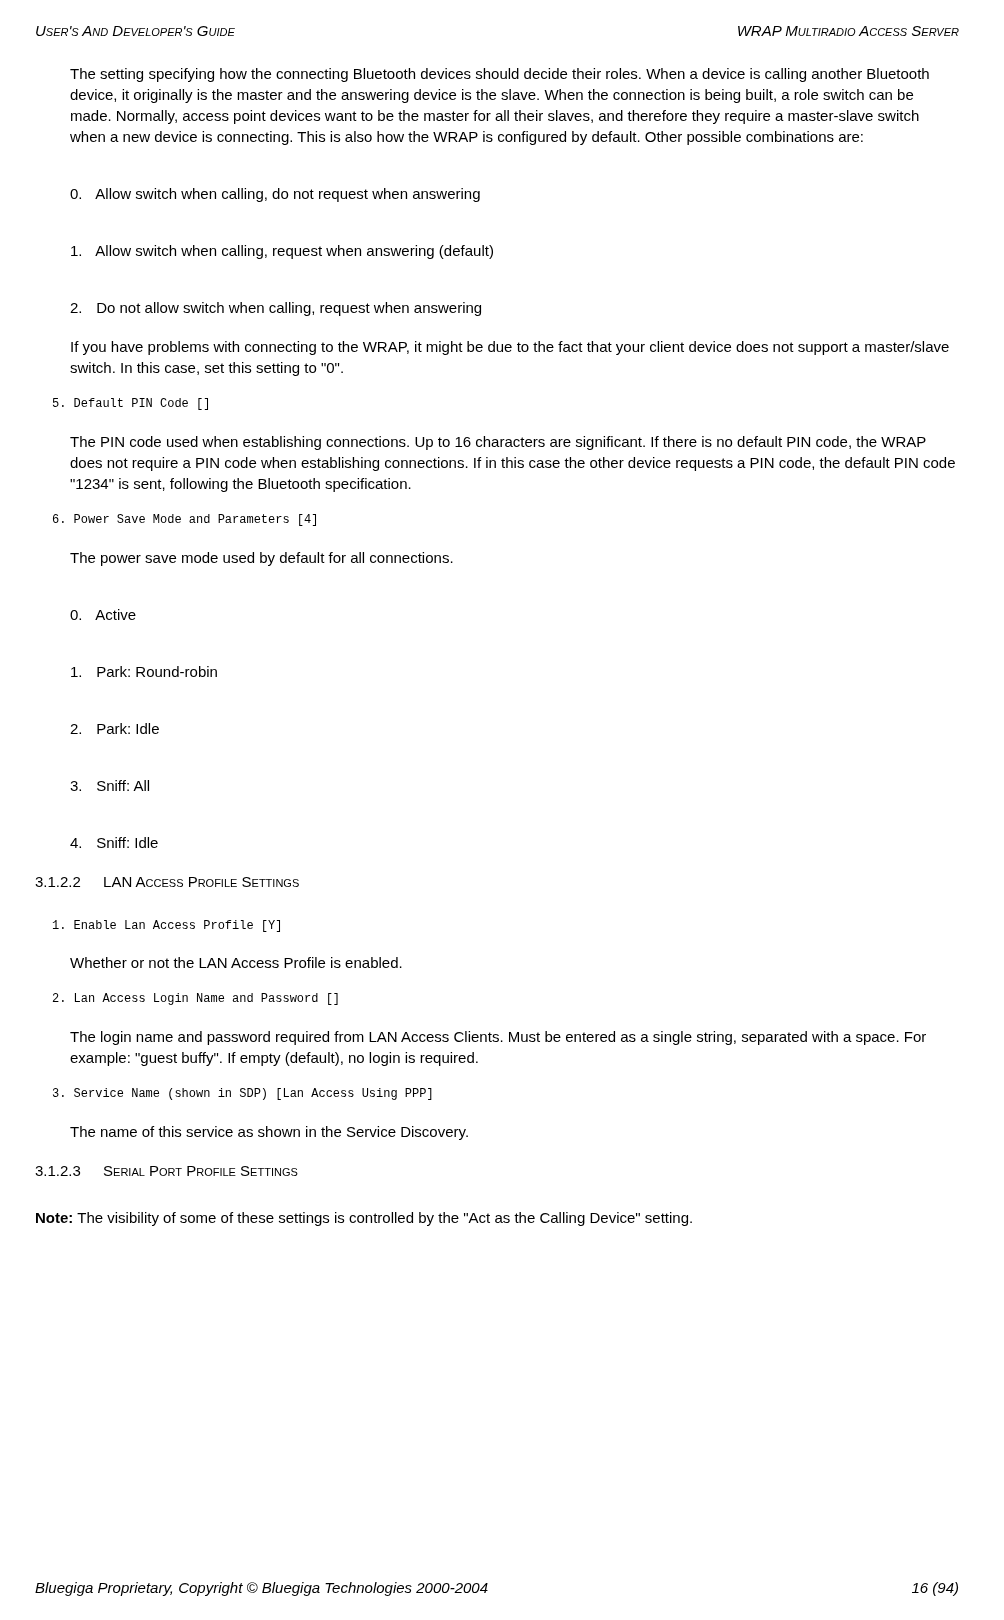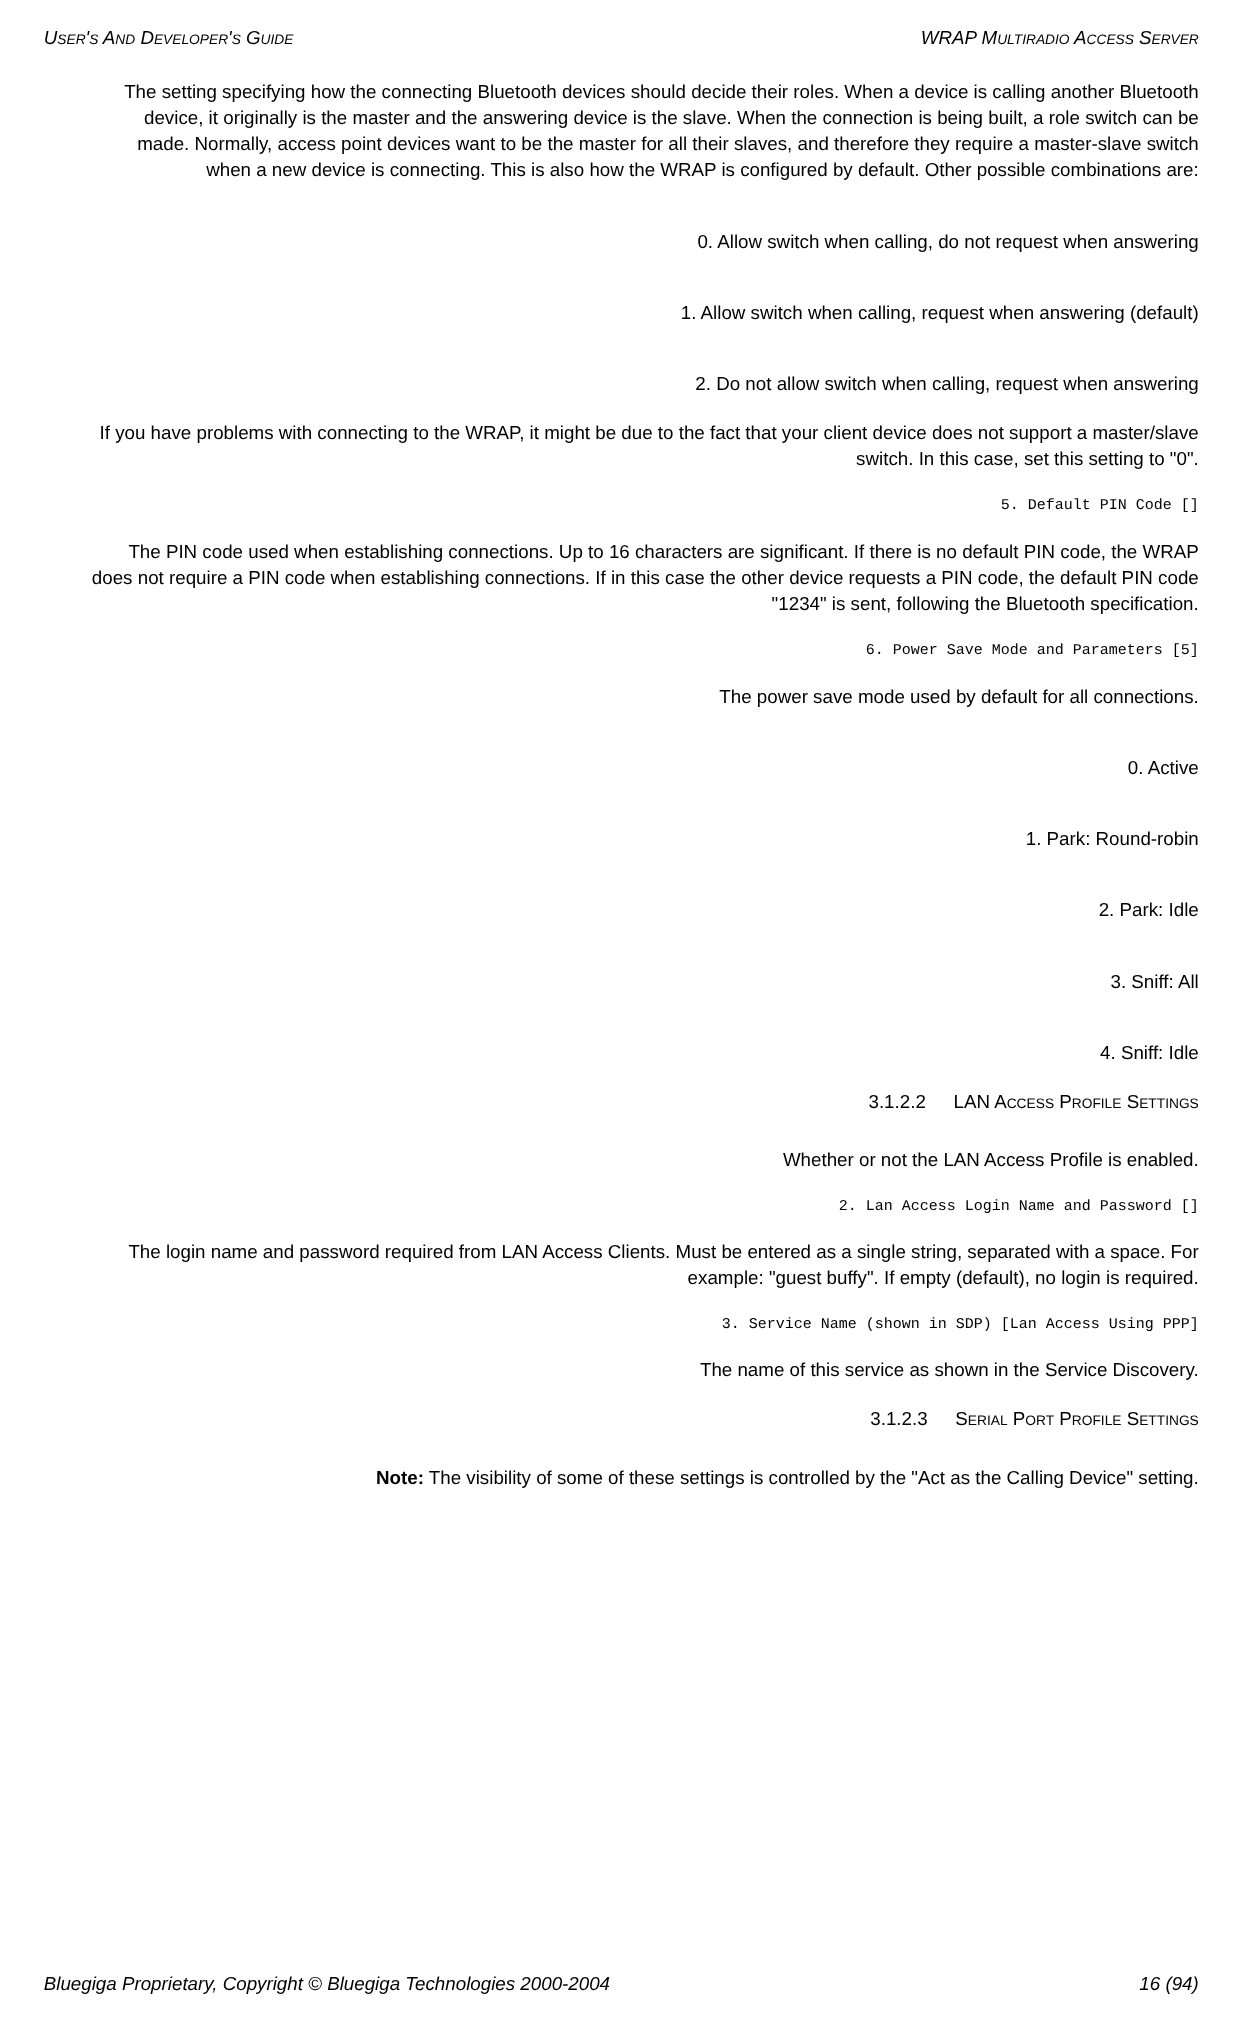--- a/index.html
+++ b/index.html
@@ -22,21 +22,20 @@
       display: flex;
       justify-content: space-between;
       font-style: italic;
       font-variant: small-caps;
       font-size: 15px;
       margin-bottom: 22px;
       align-items: center;
     }
     .content {
       margin-left: 35px;
-      text-align: right;
     }
     .para {
       margin-bottom: 18px;
     }
     .numitem {
       margin-bottom: 18px;
       padding-left: 30px;
       text-indent: -30px;
       margin-top: 36px;
     }
@@ -102,21 +101,21 @@
   <div class="numitem">
     <span class="num">2.</span>
     <span>Do not allow switch when calling, request when answering</span>
   </div>
 
   <p class="para">If you have problems with connecting to the WRAP, it might be due to the fact that your client device does not support a master/slave switch. In this case, set this setting to "0".</p>
 
   <div class="mono-heading">5. Default PIN Code []</div>
   <p class="para">The PIN code used when establishing connections. Up to 16 characters are significant. If there is no default PIN code, the WRAP does not require a PIN code when establishing connections. If in this case the other device requests a PIN code, the default PIN code "1234" is sent, following the Bluetooth specification.</p>
 
-  <div class="mono-heading">6. Power Save Mode and Parameters [5]</div>
+  <div class="mono-heading">6. Power Save Mode and Parameters [4]</div>
   <p class="para">The power save mode used by default for all connections.</p>
 
   <div class="numitem">
     <span class="num">0.</span>
     <span>Active</span>
   </div>
   <div class="numitem">
     <span class="num">1.</span>
     <span>Park: Round-robin</span>
   </div>
@@ -131,20 +130,21 @@
   <div class="numitem">
     <span class="num">4.</span>
     <span>Sniff: Idle</span>
   </div>
 
   <div class="section-heading">
     <span class="section-num">3.1.2.2</span>
     <span class="smallcaps">LAN Access Profile Settings</span>
   </div>
 
+  <div class="mono-heading">1. Enable Lan Access Profile [Y]</div>
   <p class="para">Whether or not the LAN Access Profile is enabled.</p>
 
   <div class="mono-heading">2. Lan Access Login Name and Password []</div>
   <p class="para">The login name and password required from LAN Access Clients. Must be entered as a single string, separated with a space. For example: "guest buffy". If empty (default), no login is required.</p>
 
   <div class="mono-heading">3. Service Name (shown in SDP) [Lan Access Using PPP]</div>
   <p class="para">The name of this service as shown in the Service Discovery.</p>
 
   <div class="section-heading">
     <span class="section-num">3.1.2.3</span>

